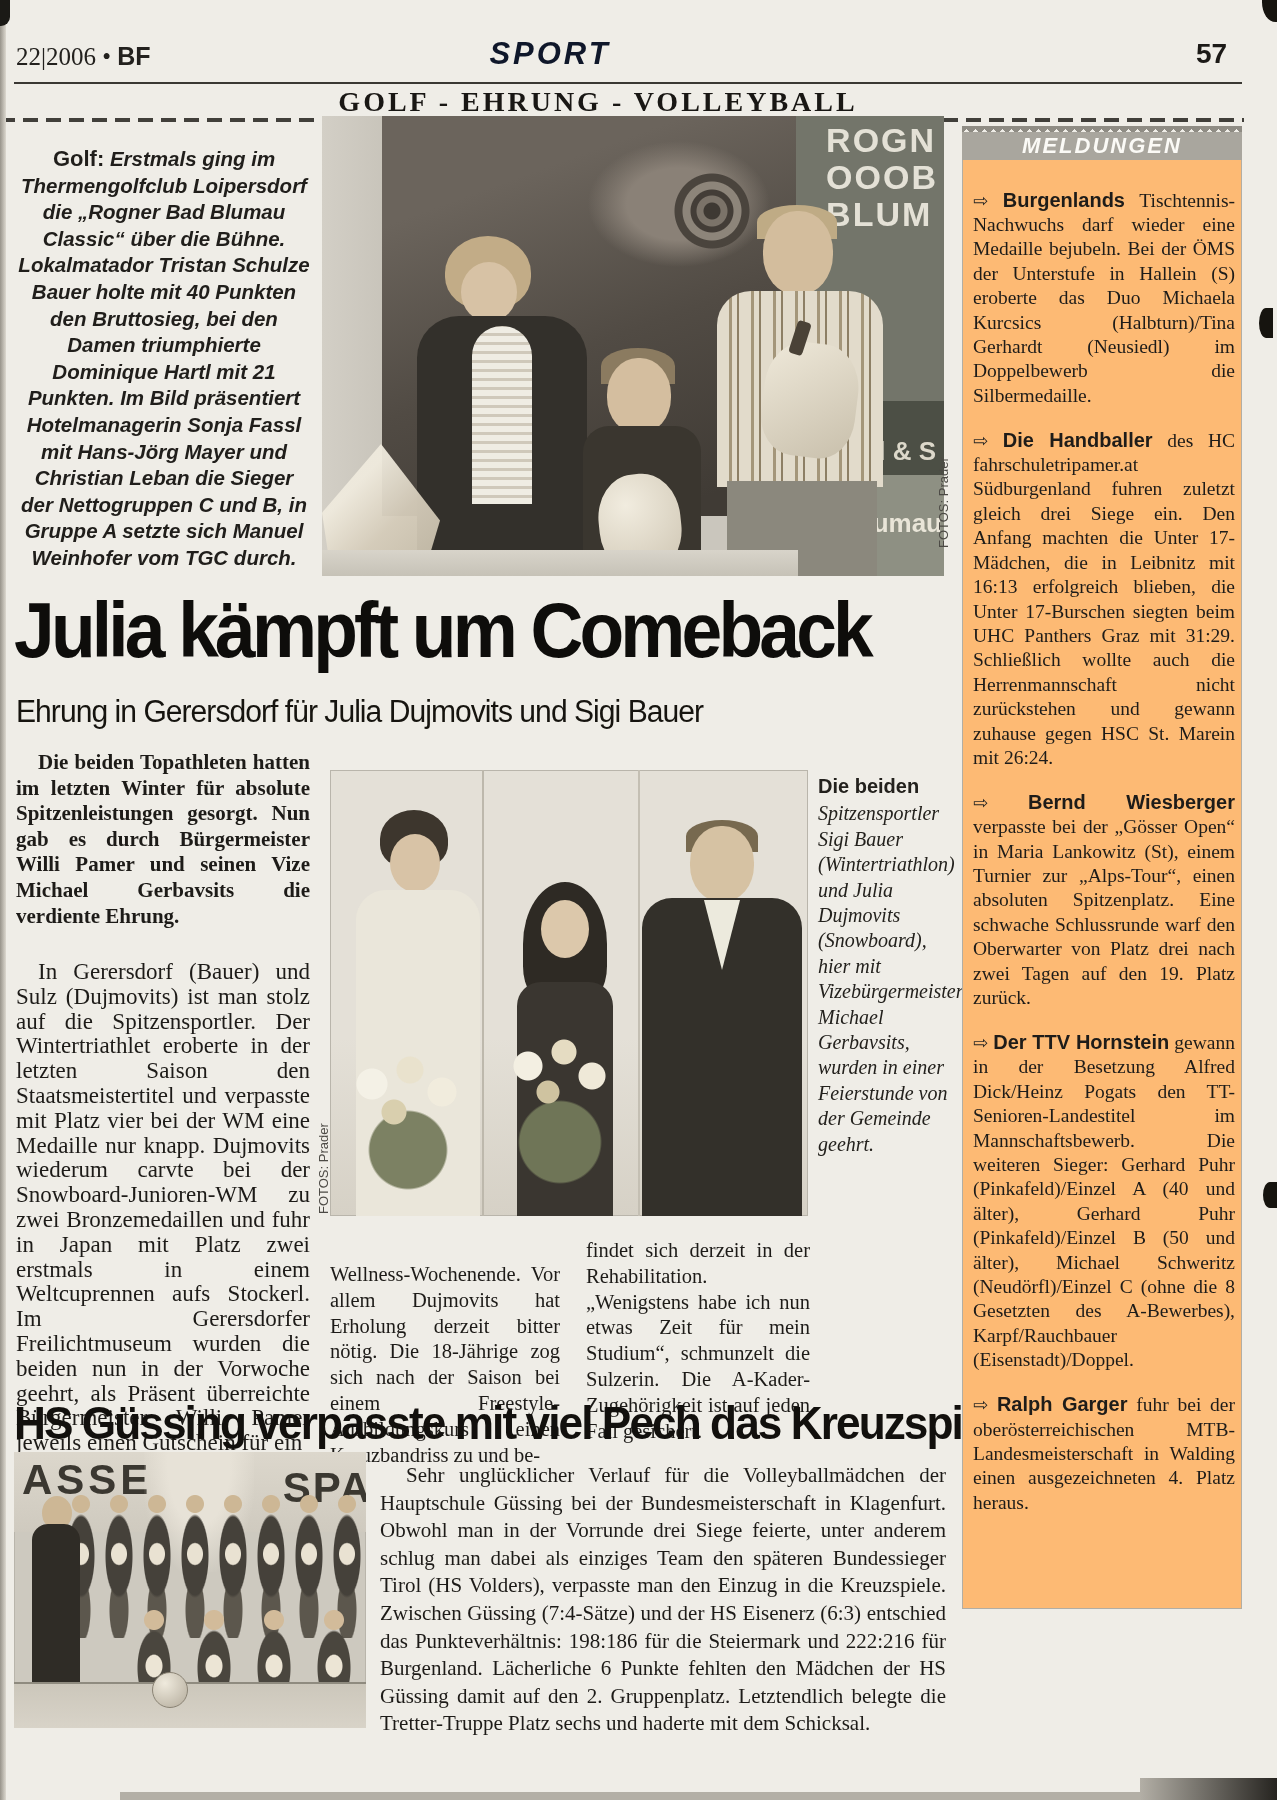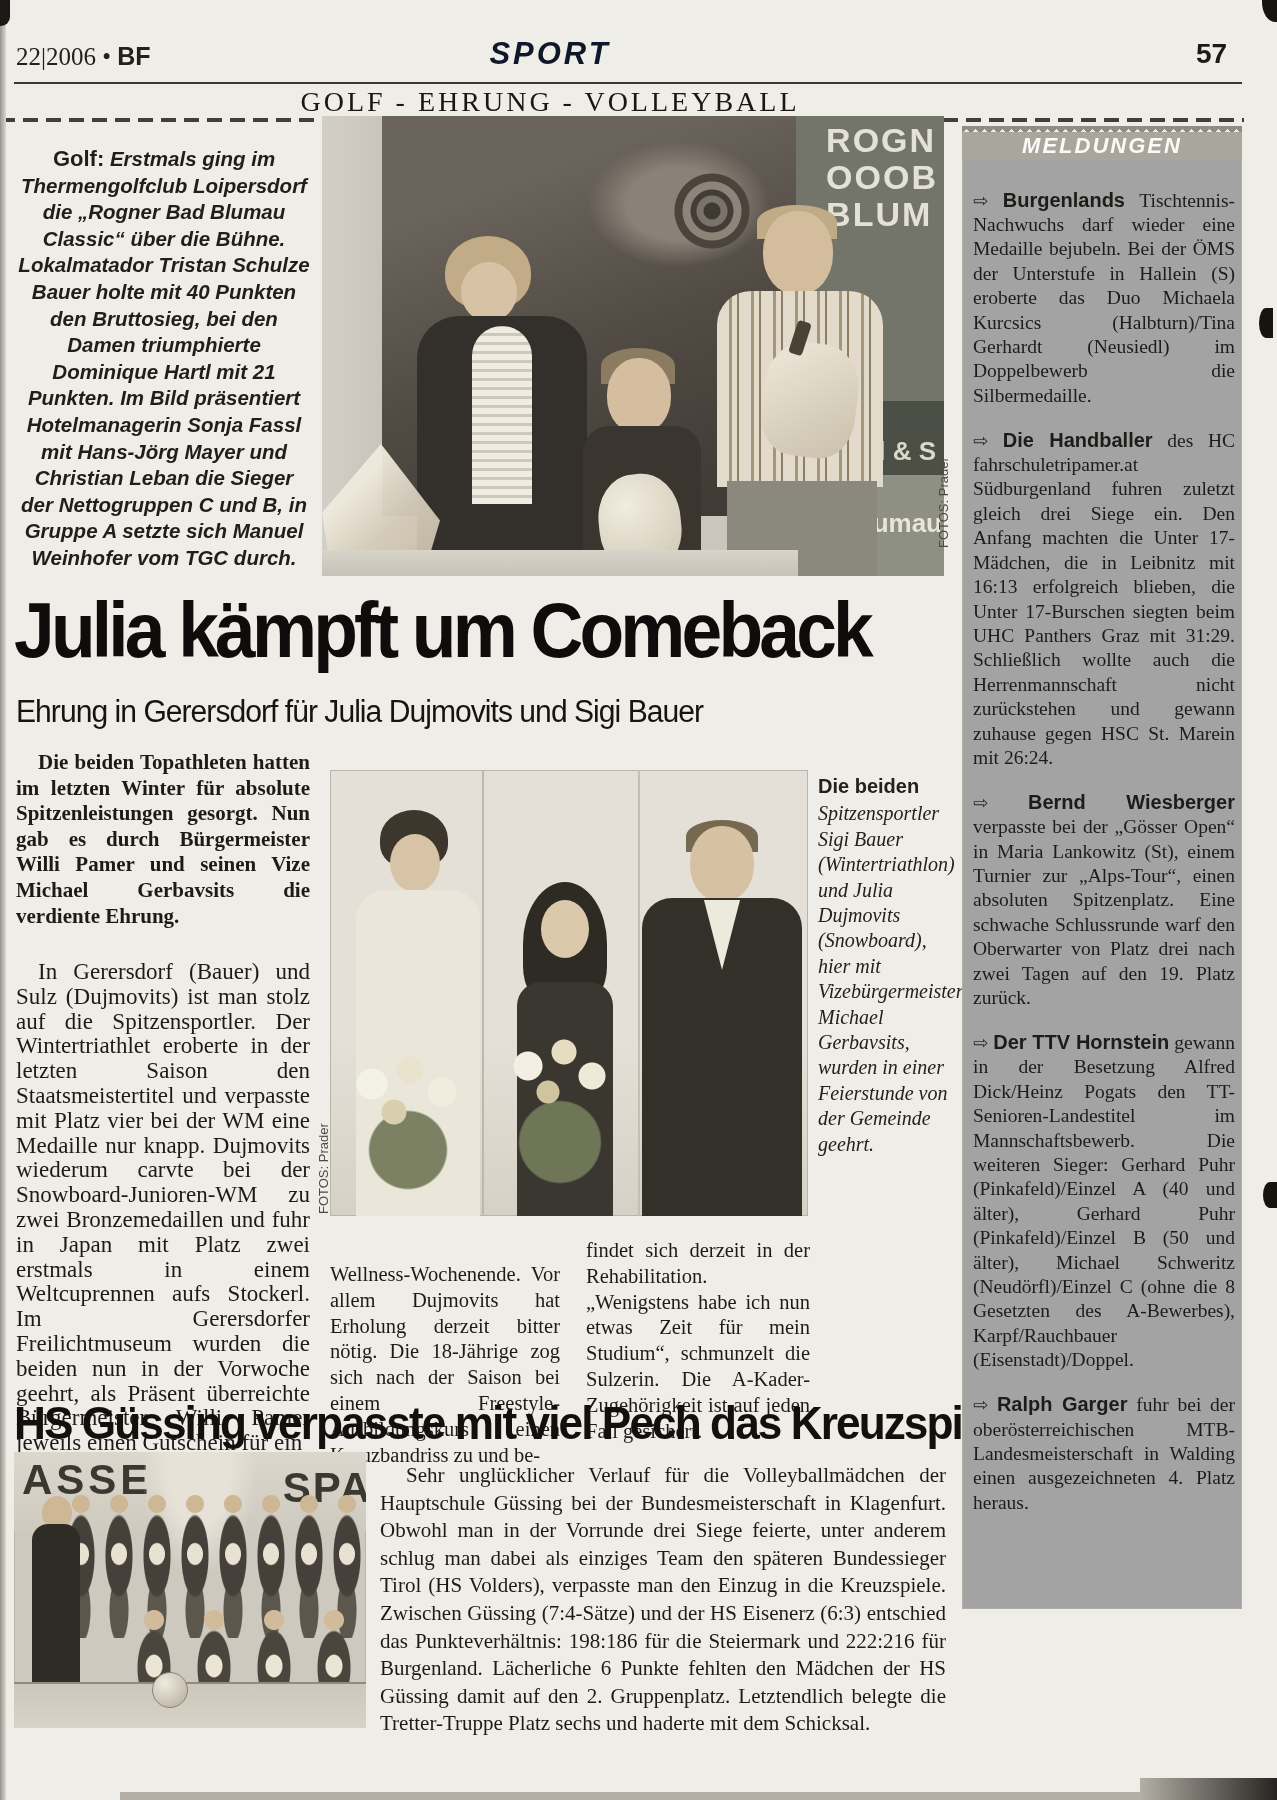--- a/index.html
+++ b/index.html
@@ -10,21 +10,21 @@
   
   .issue{left:16px;top:42px;font-size:25px;color:#23211e;}
   .issue b{font-family:"Liberation Sans",sans-serif;font-weight:bold;}
   .sport-title{left:0;top:36px;width:1100px;text-align:center;
     font-family:"Liberation Sans",sans-serif;font-style:italic;font-weight:bold;
     font-size:31px;letter-spacing:3px;color:#0f172a;}
   .page-no{left:1196px;top:38px;width:46px;text-align:left;
     font-family:"Liberation Sans",sans-serif;font-weight:bold;font-size:28px;color:#1c1a17;}
   .header-rule{left:14px;top:82px;width:1228px;height:2px;background:#3a3833;}
   .subsection{left:0;top:86px;width:1100px;text-align:center;
-    font-weight:normal;font-size:28px;letter-spacing:3px;color:#191714;}
+    font-weight:bold;font-size:28px;letter-spacing:3px;color:#191714;padding-left:48px;}
   .dashed-rule{left:0;top:118px;width:1244px;height:4px;
     background:repeating-linear-gradient(90deg,#413f3a 0 15px,transparent 15px 23px);}
 
   
   .golf-note{left:16px;top:146px;width:296px;text-align:center;
     font-family:"Liberation Sans",sans-serif;font-style:italic;font-weight:bold;
     font-size:20.5px;line-height:26.6px;color:#201e1b;}
   .golf-note .lead{font-style:normal;font-size:22px;}
 
   
@@ -57,21 +57,21 @@
 
   
   .sidebar{left:962px;top:126px;width:280px;height:1492px;}
   .sb-zigzag{position:absolute;left:0;top:0;width:100%;height:6px;
     background:linear-gradient(135deg,#8f8c84 50%,transparent 50%) 0 0/9px 6px repeat-x,
                linear-gradient(45deg,transparent 50%,#8f8c84 50%) 0 0/9px 6px repeat-x;}
   .sb-bar{position:absolute;left:0;top:6px;width:100%;height:28px;background:#a9a69e;
     text-align:center;font-family:"Liberation Sans",sans-serif;font-style:italic;
     font-weight:bold;font-size:22px;letter-spacing:2px;color:#fbfaf6;line-height:28px;}
   .sb-box{position:absolute;left:0;top:34px;width:262px;height:1440px;
-    border:1px solid #b2aea4;border-top:none;background:#a3a3a3;
+    border:1px solid #b2aea4;border-top:none;background:#fdba74;
     padding:8px 6px 0 10px;overflow:hidden;}
   .sb-item{margin-bottom:19px;font-size:19.5px;line-height:24.4px;text-align:justify;color:#1e1c19;}
   .sb-item .arrow{font-family:"DejaVu Sans",sans-serif;font-size:18px;color:#2a2825;}
   .sb-item b{font-family:"Liberation Sans",sans-serif;font-size:20px;}
 
   
   .photo{background:#cac6bd;overflow:hidden;box-shadow:0 0 0 1px #b9b5ab inset;}
 
   
   .top-photo{left:322px;top:116px;width:622px;height:460px;}

